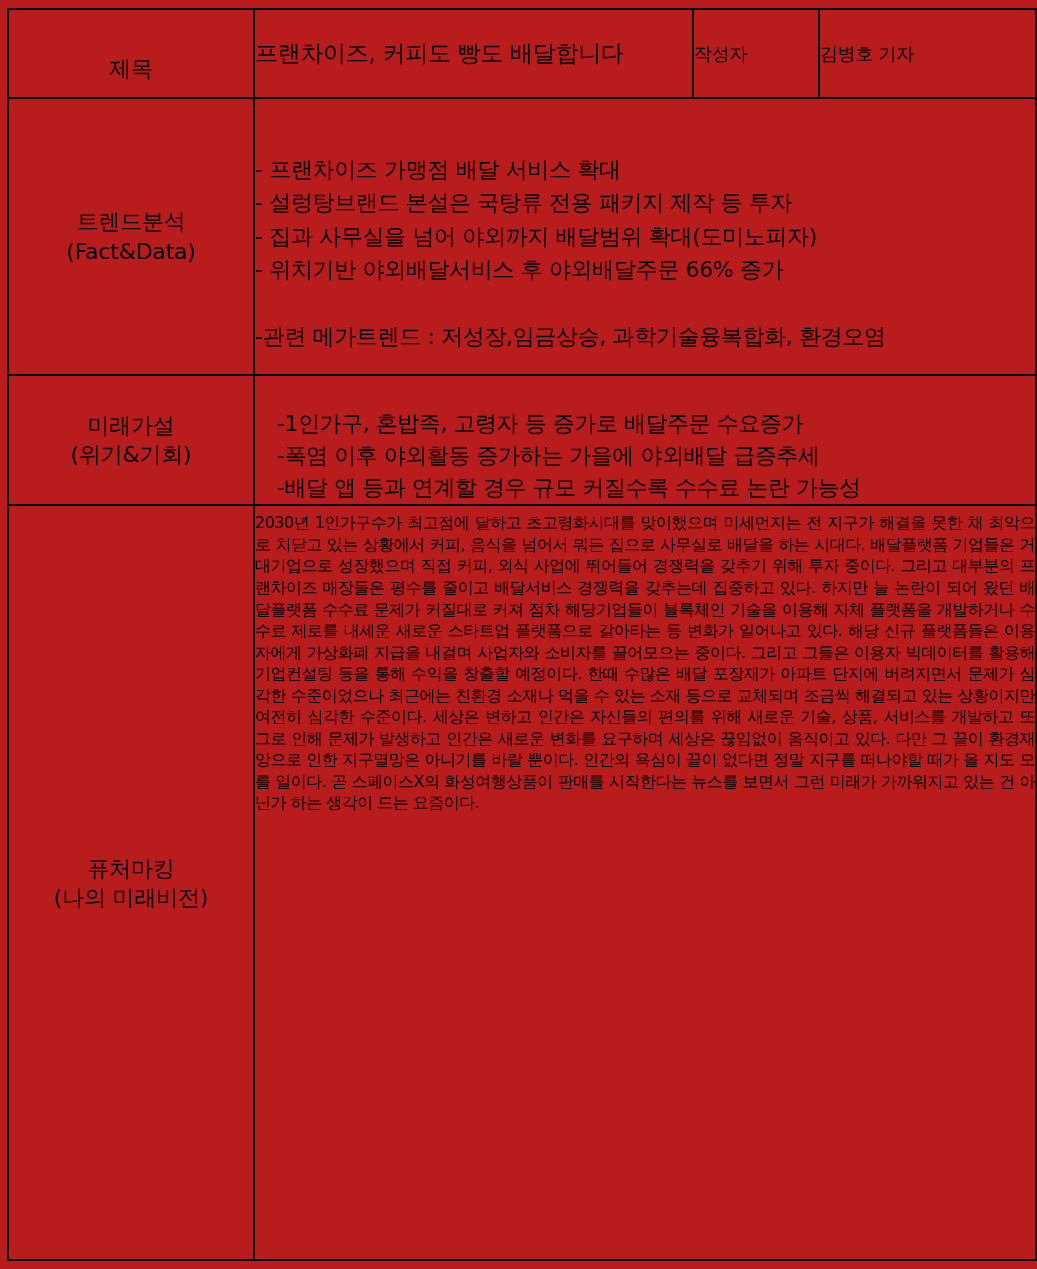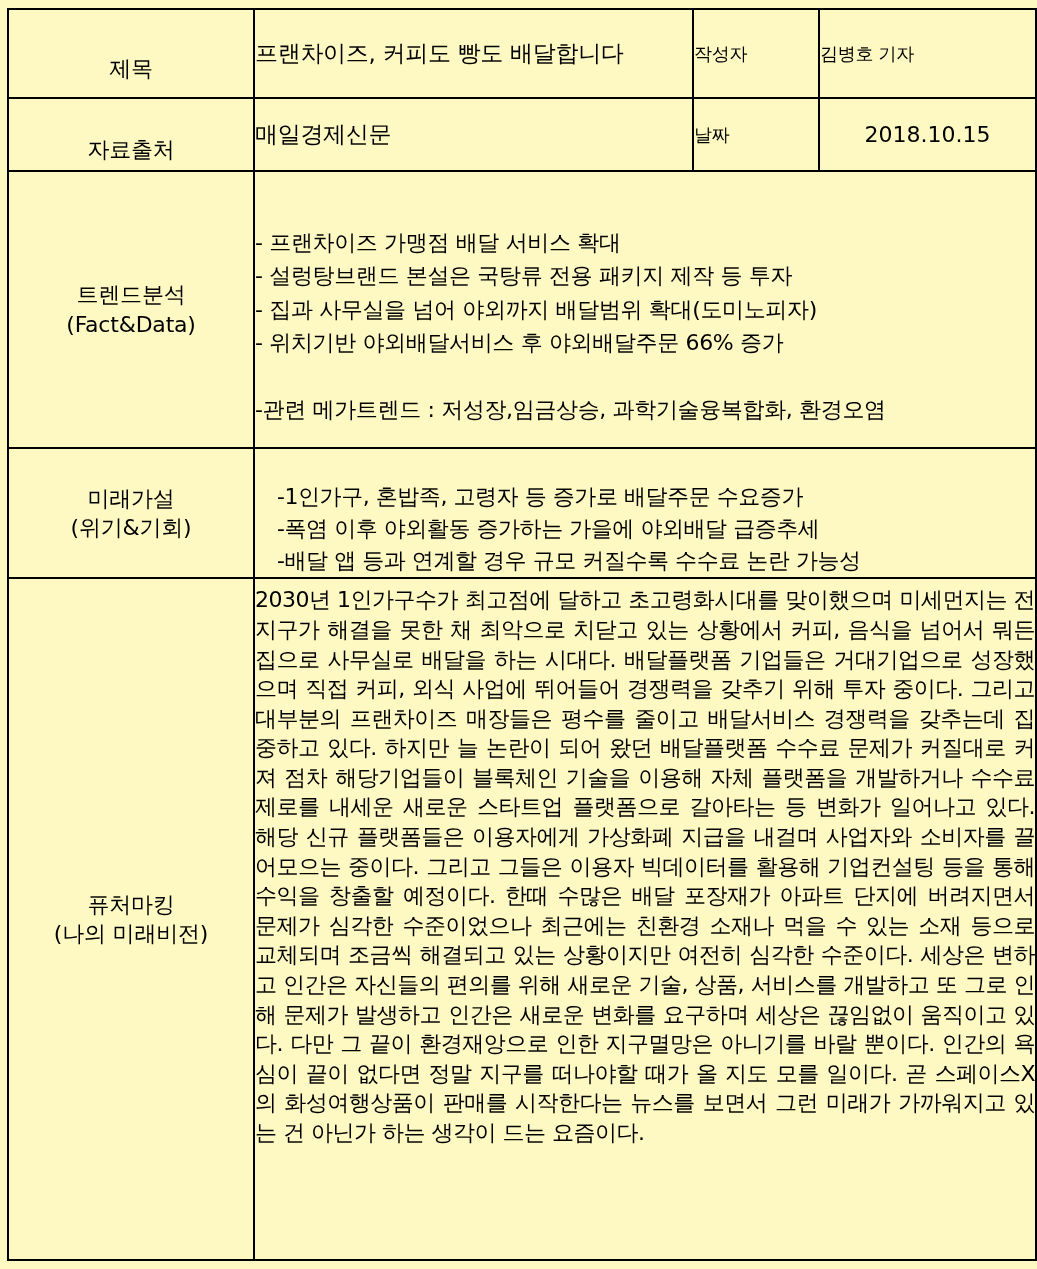--- a/index.html
+++ b/index.html
@@ -10,21 +10,21 @@
   }
   body {
     font-family: "DejaVu Sans", "Liberation Sans", sans-serif;
     color: #000000;
     -webkit-font-smoothing: antialiased;
   }
   .page {
     width: 1037px;
     height: 1269px;
     position: relative;
-    background: #fef9c3;
+    background: #b91c1c;
     box-sizing: border-box;
     overflow: hidden;
   }
   .sheet {
     position: absolute;
     left: 7px;
     top: 8px;
     width: 1028px;
     height: 1253px;
     box-sizing: border-box;
@@ -87,21 +87,21 @@
   .cell-body.hypo {
     line-height: 1.46;
     letter-spacing: -0.45px;
     padding-left: 22px;
   }
   .cell-body.vision {
     vertical-align: top;
     padding-top: 6px;
     line-height: 1.345;
     letter-spacing: -0.5px;
-    font-size: 22px;
+    font-size: 16px;
     text-align: justify;
     text-justify: inter-character;
     white-space: normal;
     word-break: break-all;
   }
   .r1 { height: 89px; }
   .r2 { height: 73px; }
   .r3 { height: 277px; }
   .r4 { height: 111px; margin-top: 18px; }
 </style>
@@ -123,34 +123,20 @@
             <span>제목</span>
           </td>
           <td class="cell-center">
             <span>프랜차이즈, 커피도 빵도 배달합니다</span>
           </td>
           <td class="cell-center smaller">
             <span>작성자</span>
           </td>
           <td class="cell-center smaller">
             <span>김병호 기자</span>
-          </td>
-        </tr>
-        <tr class="r2">
-          <td class="rowlabel">
-            <span>자료출처</span>
-          </td>
-          <td class="cell-center">
-            <span>매일경제신문</span>
-          </td>
-          <td class="cell-center smaller">
-            <span>날짜</span>
-          </td>
-          <td class="cell-date">
-            <span>2018.10.15</span>
           </td>
         </tr>
         <tr class="r3">
           <td class="rowlabel">
             <span>트렌드분석</span>
             <span class="sub">(Fact&amp;Data)</span>
           </td>
           <td class="cell-body facts" colspan="3">
             <span>- 프랜차이즈 가맹점 배달 서비스 확대
 - 설렁탕브랜드 본설은 국탕류 전용 패키지 제작 등 투자

